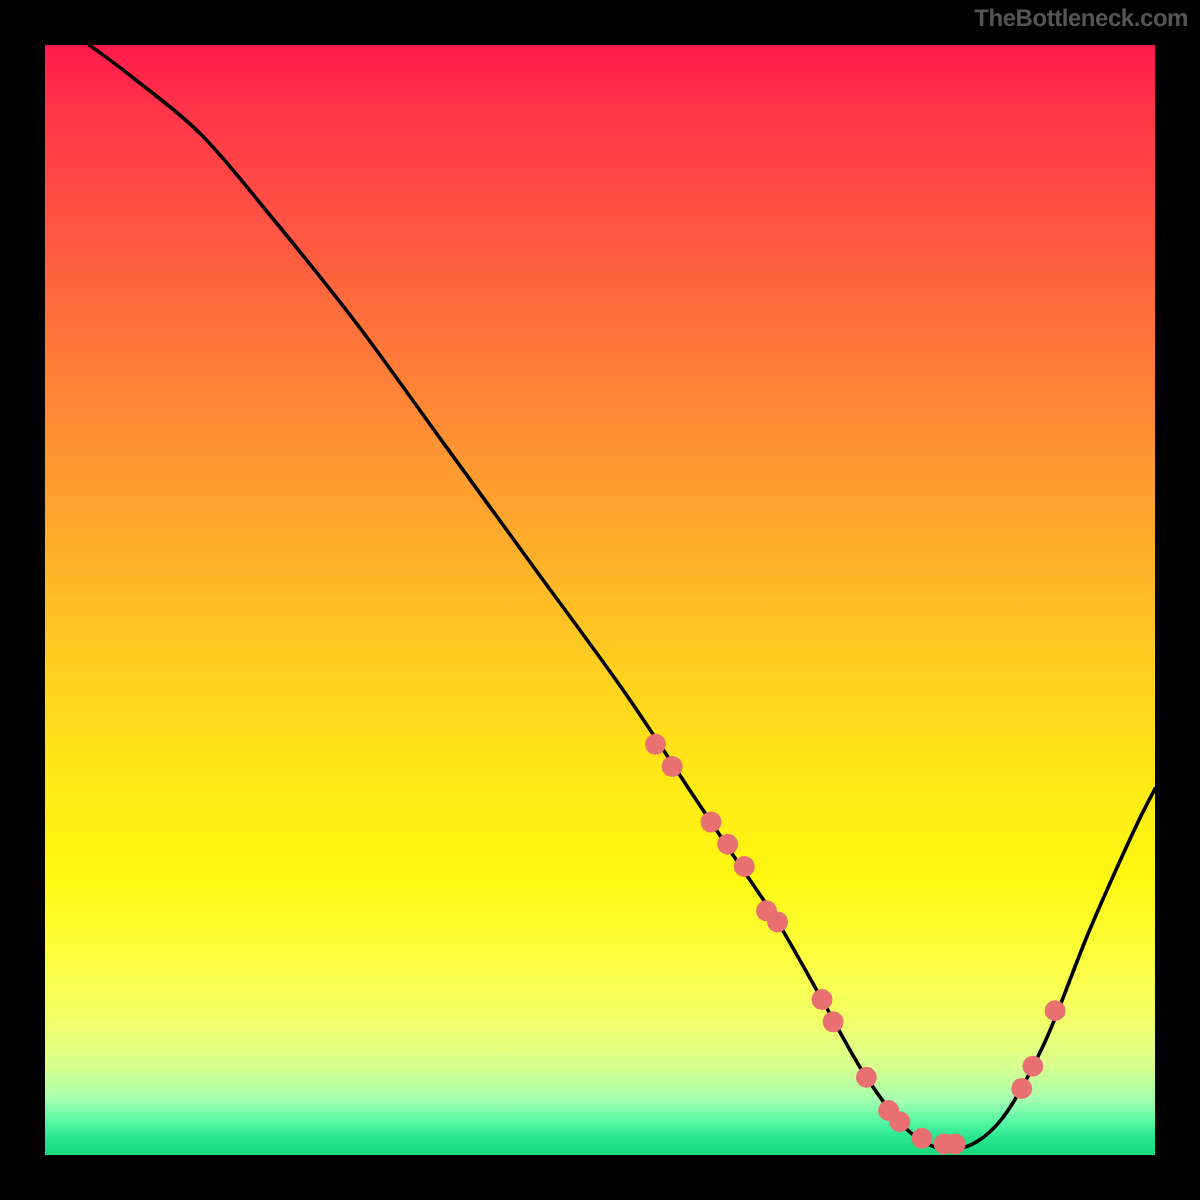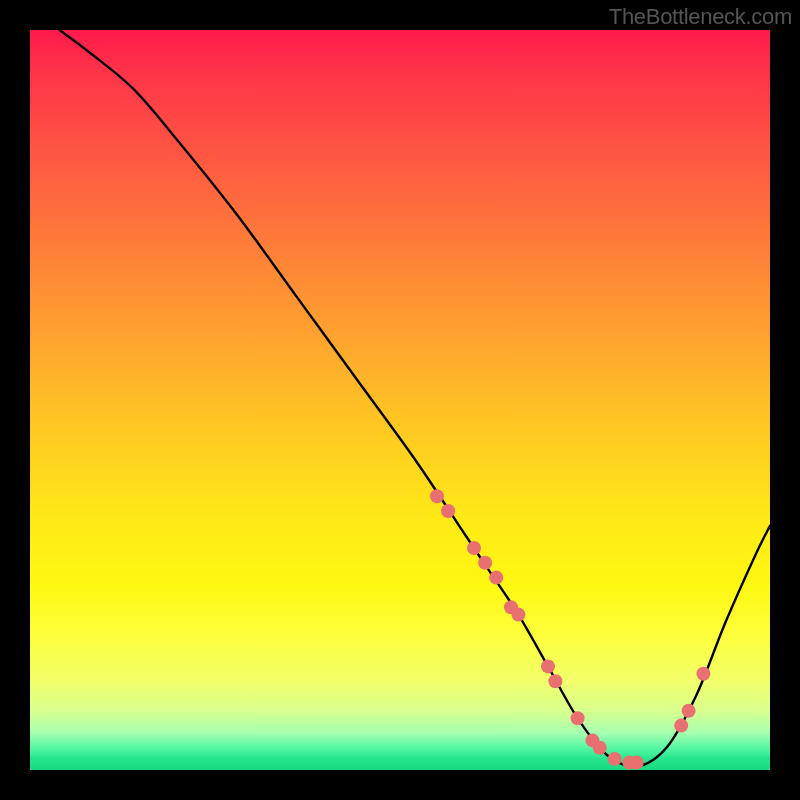--- a/index.html
+++ b/index.html
@@ -9,22 +9,22 @@
     background: #000;
     font-family: Arial, Helvetica, sans-serif;
     position: relative;
     overflow: hidden;
   }
   .watermark {
     position: absolute;
     top: 4px;
     right: 8px;
     color: #555;
-    font-size: 22px;
-    font-weight: 400;
+    font-size: 16px;
+    font-weight: 700;
     z-index: 10;
     letter-spacing: -0.3px;
     margin-left: 40px;
   }
   .plot-area {
     position: absolute;
     left: 30px;
     top: 30px;
     width: 740px;
     height: 740px;

